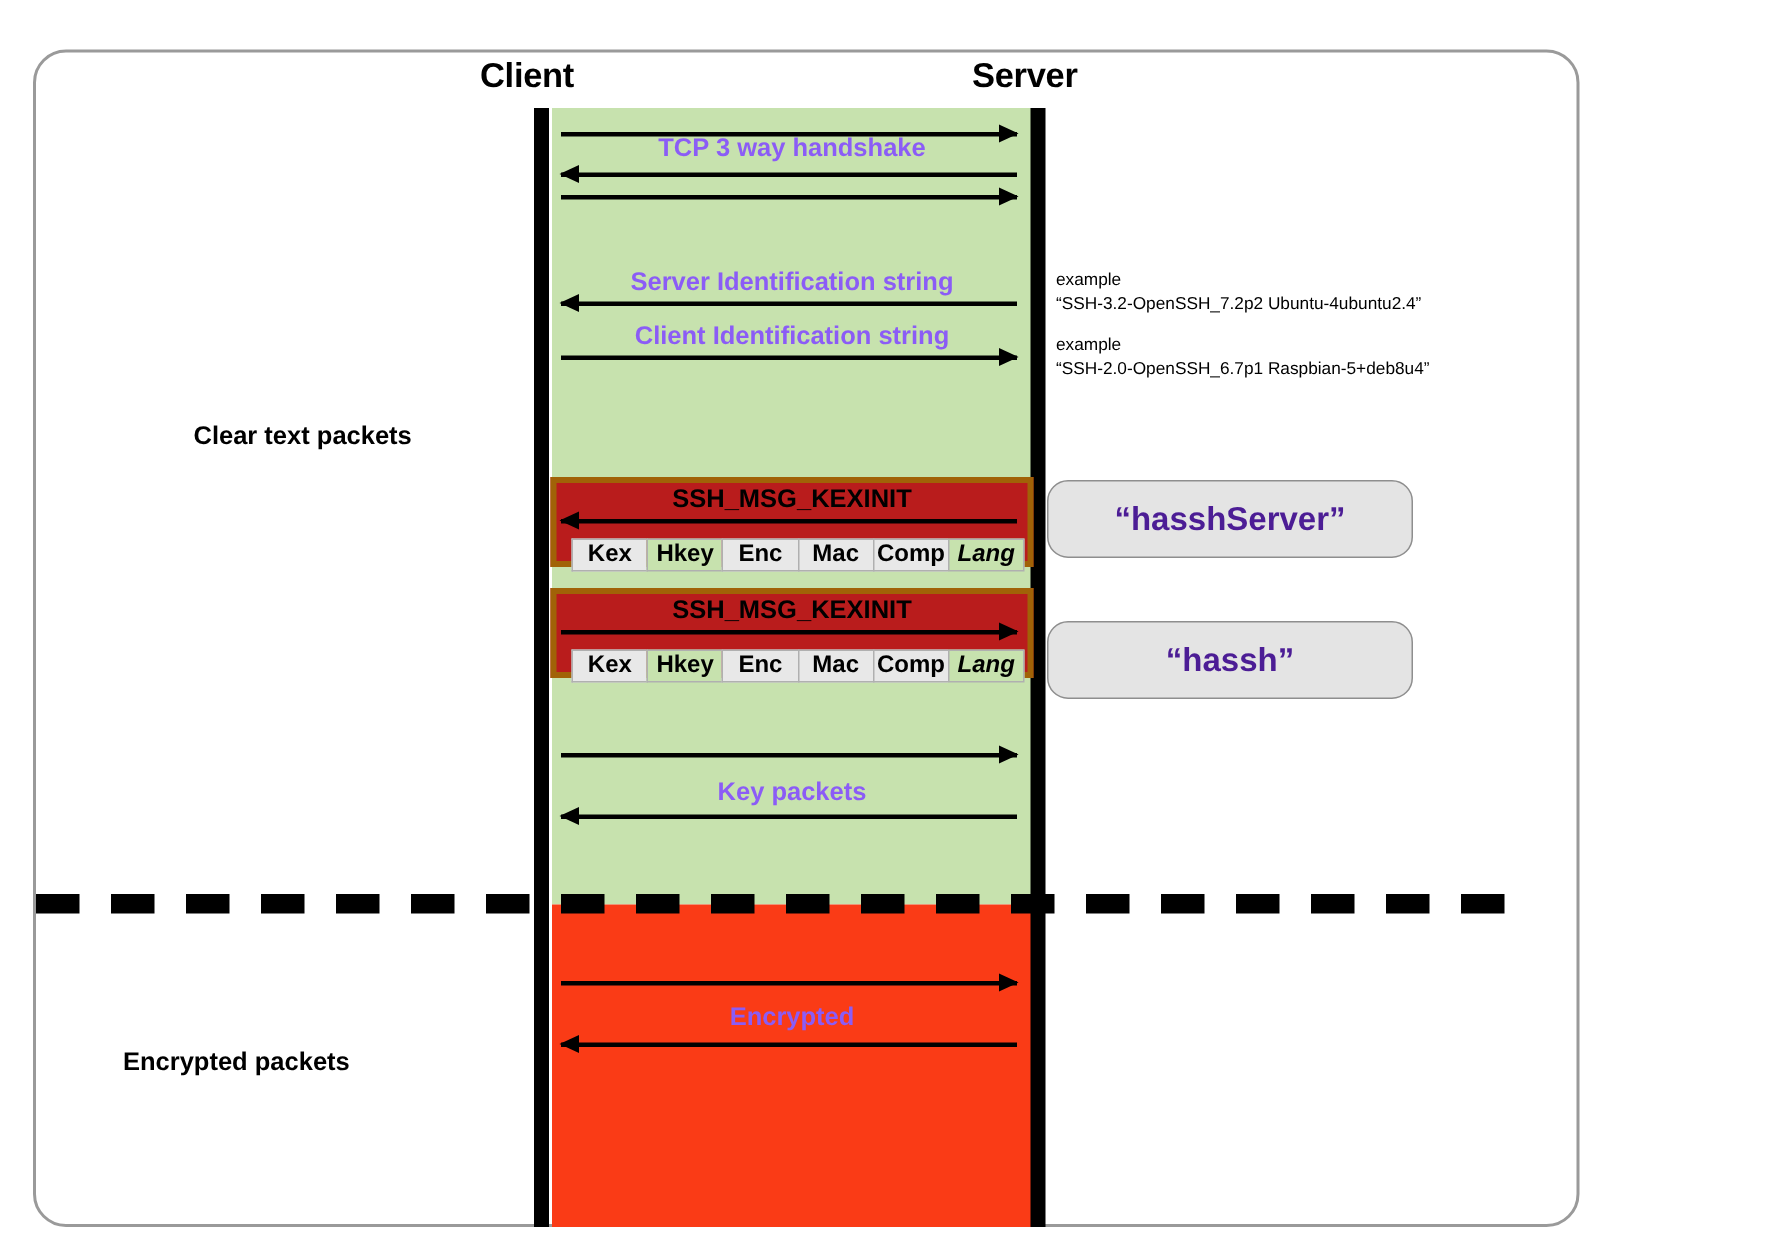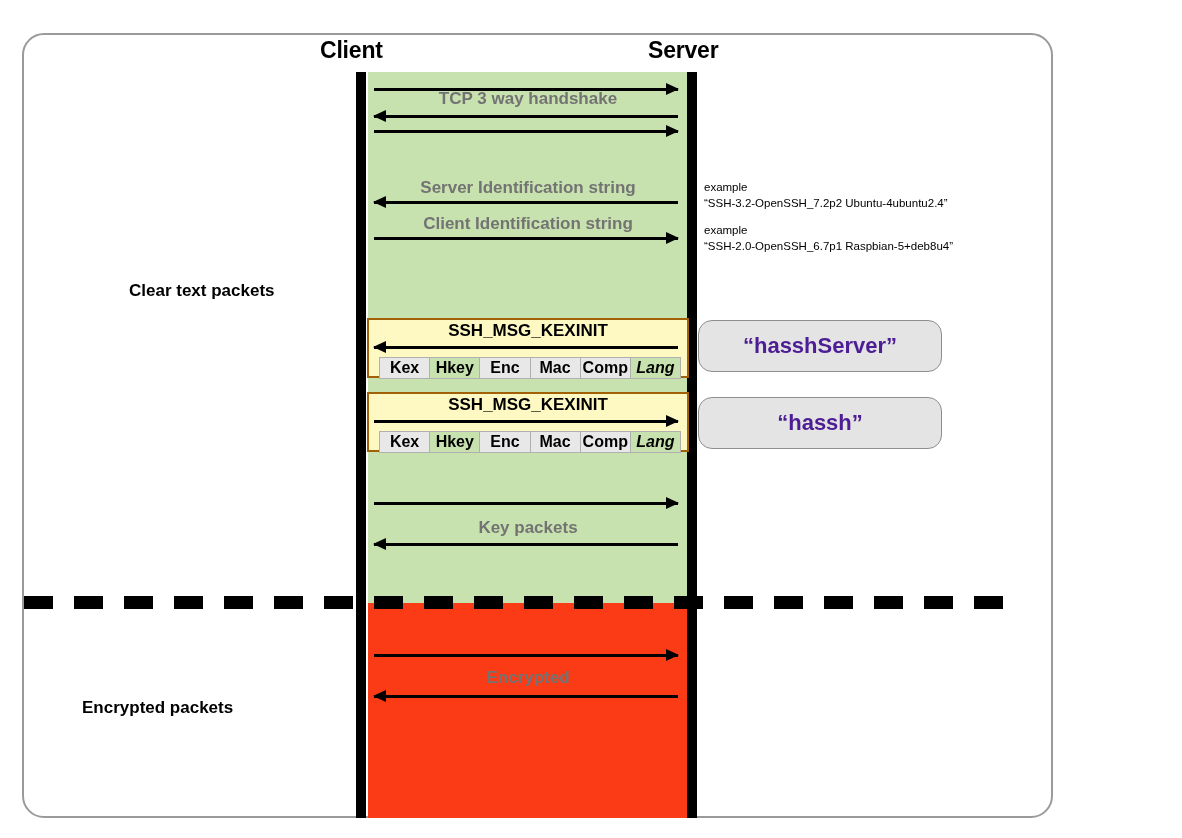--- a/index.html
+++ b/index.html
@@ -113,43 +113,43 @@
   .arrow.left .head {
     left: -1px;
     border-right: 13px solid #000;
   }
 
   
   .arrow-caption {
     position: absolute;
     font-size: 17px;
     font-weight: bold;
-    color: #737373;
+    color: #8b5cf6;
     white-space: nowrap;
     text-align: center;
   }
 
   
   .example {
     position: absolute;
     font-size: 11.5px;
     font-weight: normal;
     color: #000;
     white-space: nowrap;
     line-height: 1.42;
   }
 
   
   .kex-block {
     position: absolute;
     left: 367px;
     width: 322px;
     height: 60px;
-    background: #fef9c3;
-    border: 2px solid #a16207;
+    background: #b91c1c;
+    border: 4px solid #a16207;
     box-sizing: border-box;
   }
   .kex-title {
     position: absolute;
     left: 0; right: 0;
     top: 1px;
     text-align: center;
     font-size: 17px;
     font-weight: bold;
     color: #000;
@@ -300,21 +300,21 @@
       <div class="kex-cell">Comp</div>
       <div class="kex-cell hl">Lang</div>
     </div>
   </div>
   <div class="arrow right" style="left:374px; top:415px; width:304px;">
     <div class="shaft"></div>
     <div class="head"></div>
   </div>
 
   <div class="callout" style="top:320px;">“hasshServer”</div>
-  <div class="callout" style="top:397px;">“hassh”</div>
+  <div class="callout" style="top:414px;">“hassh”</div>
 
   <div class="arrow right" style="left:374px; top:497px; width:304px;">
     <div class="shaft"></div>
     <div class="head"></div>
   </div>
   <div class="arrow-caption" style="left:368px; top:518px; width:320px;">Key packets</div>
   <div class="arrow left" style="left:374px; top:538px; width:304px;">
     <div class="shaft"></div>
     <div class="head"></div>
   </div>

